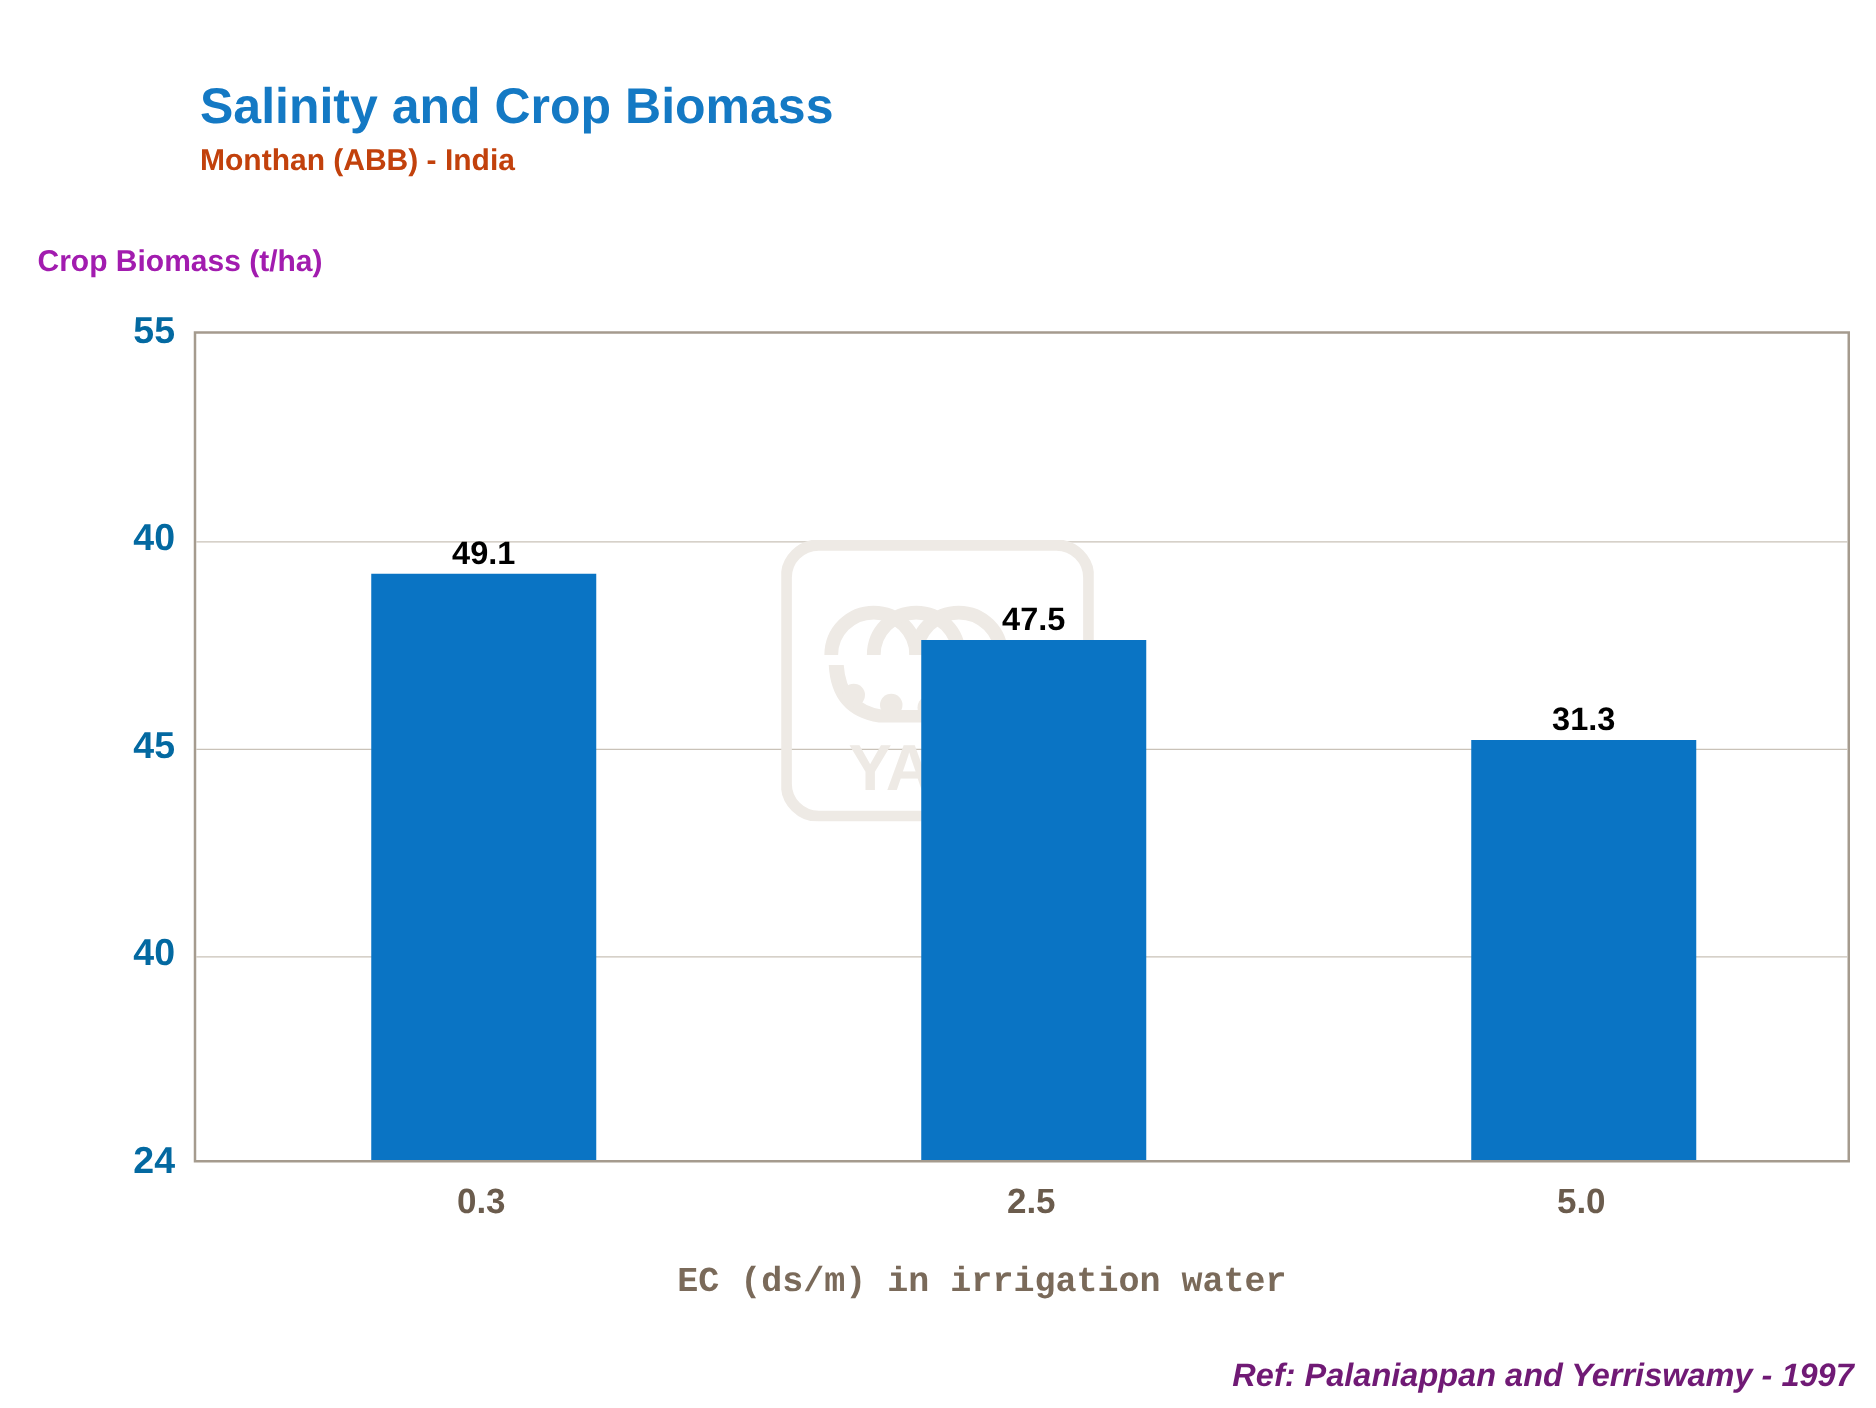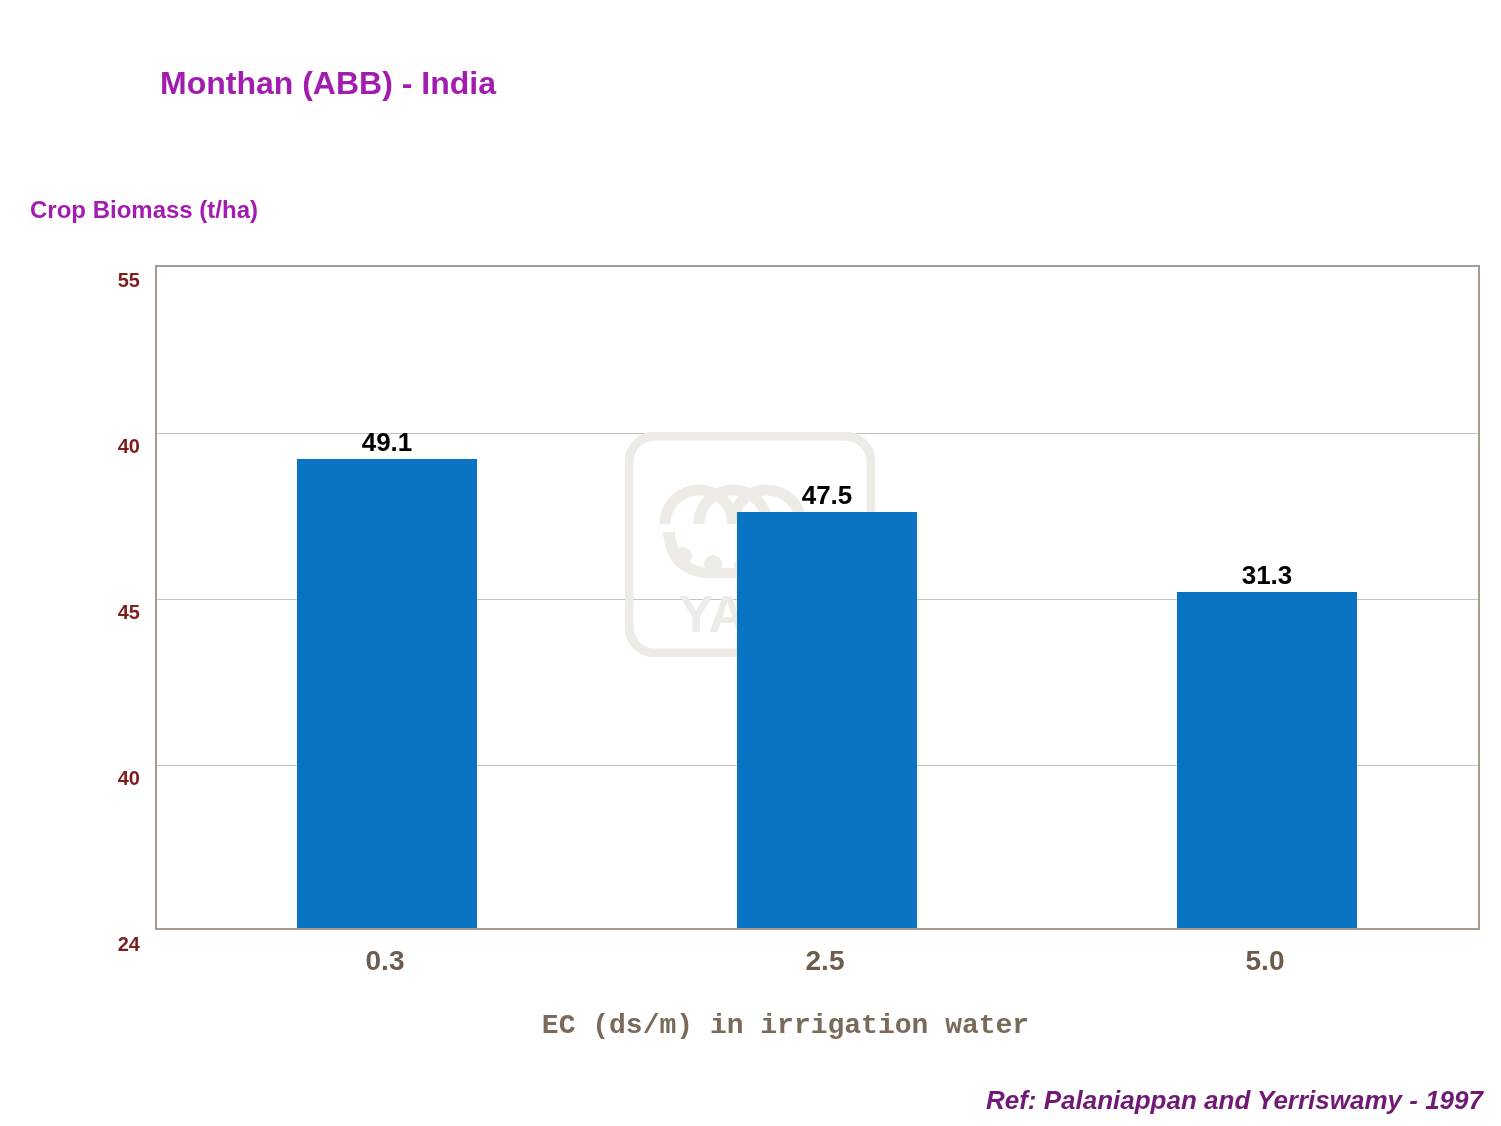--- a/index.html
+++ b/index.html
@@ -23,23 +23,23 @@
   }
   #chart-title {
     font-size: 40px;
     font-weight: bold;
     color: #1479c4;
     letter-spacing: 0px;
     line-height: 46px;
     white-space: nowrap;
   }
   #chart-subtitle {
-    font-size: 32px;
-    font-weight: bold;
-    color: #a21caf;
+    font-size: 24px;
+    font-weight: bold;
+    color: #c2410c;
     line-height: 32px;
     margin-top: 5px;
     white-space: nowrap;
   }
 
   
   #y-axis-title {
     position: absolute;
     left: 30px;
     top: 196px;
@@ -104,25 +104,24 @@
     text-align: center;
     white-space: nowrap;
   }
 
   
   .y-tick {
     position: absolute;
     right: 0;
     width: 120px;
     text-align: right;
-    font-size: 20px;
-    font-weight: bold;
-    color: #7f1d1d;
+    font-size: 30px;
+    font-weight: bold;
+    color: #0369a1;
     transform: translateY(-50%);
-    margin-top: 15px;
   }
   #y-ticks {
     position: absolute;
     left: 0px;
     top: 265px;
     width: 140px;
     height: 665px;
   }
 
   
@@ -153,20 +152,21 @@
     font-weight: bold;
     font-style: italic;
     color: #701a75;
     white-space: nowrap;
   }
 </style>
 </head>
 <body>
 
 <div id="title-block">
+  <div id="chart-title">Salinity and Crop Biomass</div>
   <div id="chart-subtitle">Monthan (ABB)  - India</div>
 </div>
 
 <div id="y-axis-title">Crop Biomass (t/ha)</div>
 
 <div id="plot-area">
 
   <div class="gridline" style="top:166px"></div>
   <div class="gridline" style="top:332px"></div>
   <div class="gridline" style="top:498px"></div>

